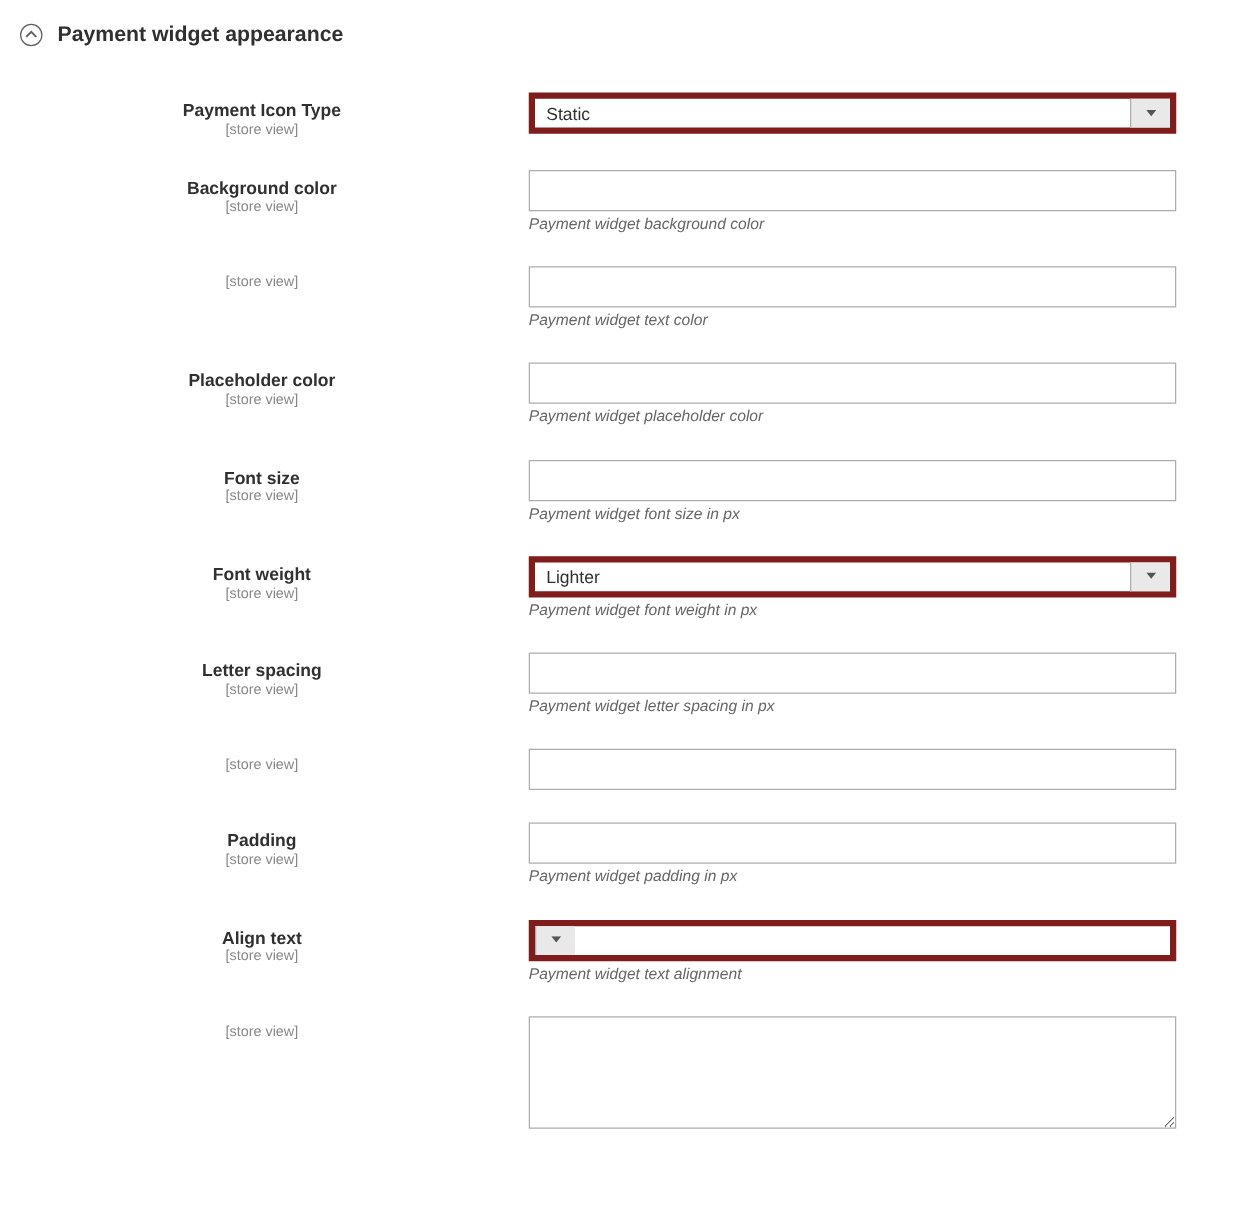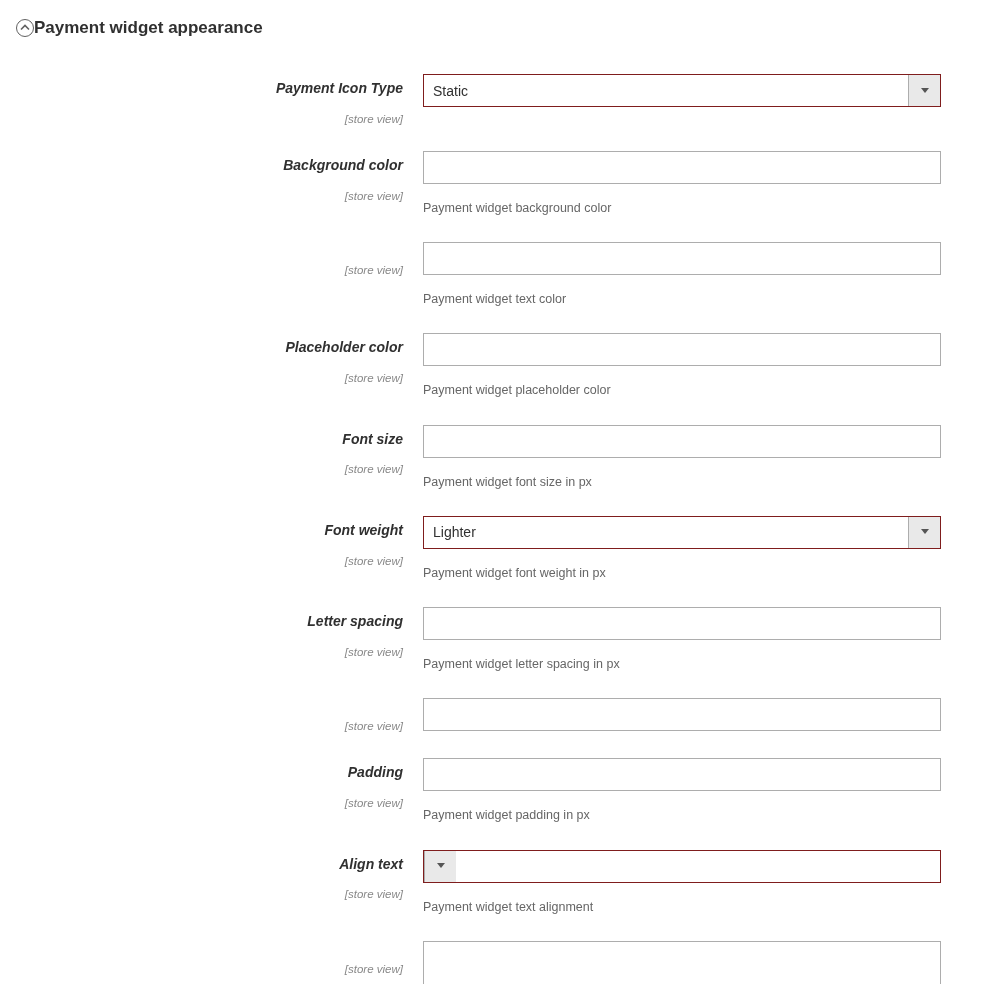--- a/index.html
+++ b/index.html
@@ -7,21 +7,21 @@
       font-family: -apple-system, BlinkMacSystemFont, "Segoe UI", Helvetica, Arial, sans-serif;
       background: #fff;
       color: #333;
       font-size: 13px;
       padding: 18px 16px;
       width: 1004px;
     }
     .section-header {
       display: flex;
       align-items: center;
-      gap: 0;
+      gap: 12px;
       margin-bottom: 36px;
     }
     .toggle-icon {
       width: 18px;
       height: 18px;
       border: 1.5px solid #616161;
       border-radius: 50%;
       display: flex;
       align-items: center;
       justify-content: center;
@@ -39,55 +39,54 @@
       flex-direction: column;
     }
     .field-row {
       display: flex;
       align-items: flex-start;
       margin-bottom: 26px;
     }
     .field-label-col {
       width: 407px;
       flex-shrink: 0;
-      text-align: right;
+      text-align: center;
       padding-right: 20px;
       padding-top: 6px;
-      font-style: italic;
     }
     .field-label {
       font-size: 14px;
       font-weight: 600;
       color: #303030;
       line-height: 1.2;
     }
     .field-scope {
       font-size: 11.5px;
       color: #888;
-      margin-top: 16px;
+      margin-top: 1px;
     }
     .field-input-col {
       width: 518px;
       flex-shrink: 0;
     }
     .text-input {
       width: 100%;
       height: 33px;
       border: 1px solid #adadad;
       background: #fff;
       padding: 0 9px;
       font-size: 13px;
       font-family: inherit;
       color: #303030;
     }
     .select-wrap {
       position: relative;
       width: 100%;
       height: 33px;
-      border: 1px solid #7f1d1d;
+      border: 5px solid #7f1d1d;
       background: #fff;
       display: flex;
       align-items: center;
     }
     .select-value {
       flex: 1;
       padding: 0 9px;
       font-size: 14px;
       color: #303030;
     }
@@ -98,22 +97,23 @@
       background: #e9e9e9;
       display: flex;
       align-items: center;
       justify-content: center;
       cursor: pointer;
     }
     .select-arrow svg { display: block; }
     .field-note {
       font-size: 12.5px;
       color: #666;
-      margin-top: 16px;
+      margin-top: 2px;
       line-height: 1.3;
+      font-style: italic;
     }
     .textarea-input {
       width: 100%;
       height: 90px;
       border: 1px solid #adadad;
       background: #fff;
       padding: 6px 9px;
       font-size: 13px;
       font-family: inherit;
       resize: both;

